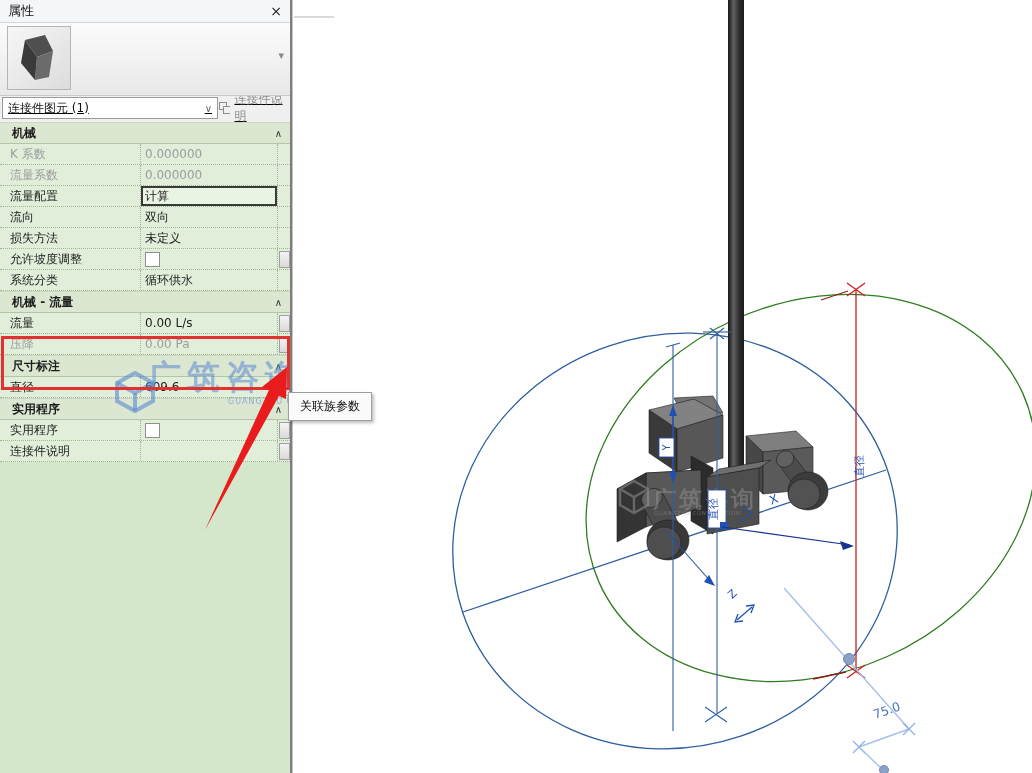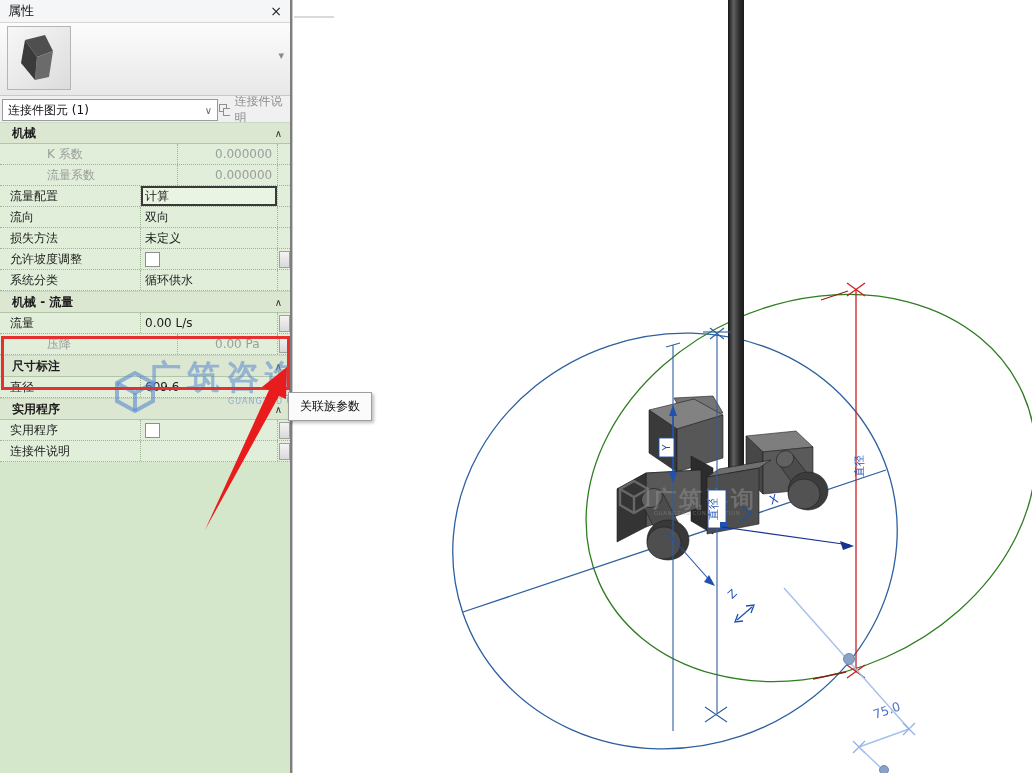--- a/index.html
+++ b/index.html
@@ -9,34 +9,34 @@
   .panel{position:absolute;left:0;top:0;width:290px;height:773px;border-right:2px solid #7e7e7e;
          background:#d5e7cb;display:flex;flex-direction:column;overflow:hidden;z-index:1;}
   .ptitle{height:22px;background:#f4f6f8;border-bottom:1px solid #d6d6d6;display:flex;
           align-items:center;justify-content:space-between;padding:0 8px;font-size:13px;color:#111;flex:none;}
   .pclose{font-size:14px;color:#222;cursor:default;line-height:1;}
   .ppreview{height:72px;background:linear-gradient(#fcfcfc,#e8e8e8);border-bottom:1px solid #c9c9c9;
             position:relative;flex:none;}
   .thumb{position:absolute;left:7px;top:3px;width:62px;height:62px;border:1px solid #b5b5b5;
          background:linear-gradient(135deg,#f7f7f7,#dcdcdc);}
   .parrow{position:absolute;right:6px;top:26px;color:#8a8a8a;font-size:11px;}
-  .ptype{height:24px;background:#f0f0f0;display:flex;align-items:flex-end;padding:1px 2px;flex:none;}
+  .ptype{height:24px;background:#f0f0f0;display:flex;align-items:flex-start;padding:1px 2px;flex:none;text-decoration:underline;}
   .tsel{width:204px;height:20px;background:#fff;border:1px solid #9a9a9a;display:flex;align-items:center;
         justify-content:space-between;padding:0 5px;font-size:12px;color:#111;}
   .tsel .chev{color:#666;font-size:10px;}
   .etbtn{flex:1;display:flex;align-items:center;justify-content:center;gap:4px;color:#8e8e8e;
          font-size:12px;height:22px;}
   .prow{display:flex;align-items:stretch;height:20px;background:#e1efda;border-bottom:1px dotted #9fb694;
         font-size:12px;color:#1c1c1c;flex:none;}
   .plab{width:130px;padding-left:10px;display:flex;align-items:center;overflow:hidden;white-space:nowrap;}
   .pval{flex:1;border-left:1px dotted #9fb694;padding:0 4px;display:flex;align-items:center;
         overflow:hidden;white-space:nowrap;}
   .pbtncol{width:12px;border-left:1px dotted #9fb694;display:flex;align-items:center;justify-content:center;}
   .pbtn{width:9px;height:15px;background:linear-gradient(#f4f4f4,#d9d9d9);border:1px solid #a0a0a0;}
-  .dis,.dis .pval{color:#9c9c9c;padding-left:37px;}
+  .dis,.dis .pval{color:#9c9c9c;}
   .sec{background:#dce7d2;border-top:1px solid #ccd8c2;border-bottom:1px solid #b3c5a9;font-weight:600;
        display:flex;align-items:center;justify-content:space-between;padding:0 8px 0 12px;height:20px;
        font-size:12px;color:#1c1c1c;flex:none;}
   .sec .chev{font-weight:400;font-size:10px;color:#333;}
   .sel{box-shadow:inset 0 0 0 2px #3a3a3a;background:#eaf4e2;}
   .cb{width:13px;height:13px;background:#fff;border:1px solid #8f8f8f;display:inline-block;}
   .pfill{flex:1;background:#d5e7cb;}
   
   .redbox{position:absolute;left:1px;top:336px;width:283px;height:48px;border:3px solid #e53030;
           z-index:6;pointer-events:none;}

